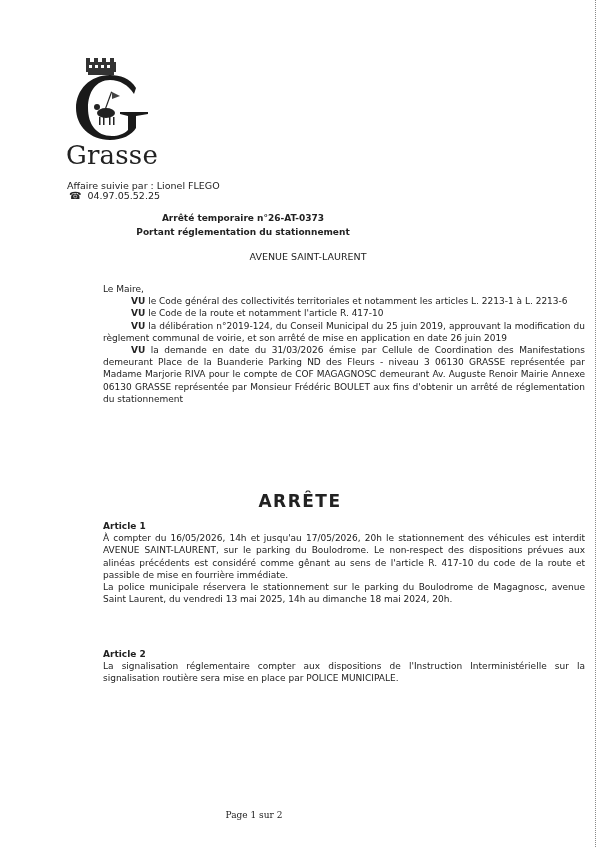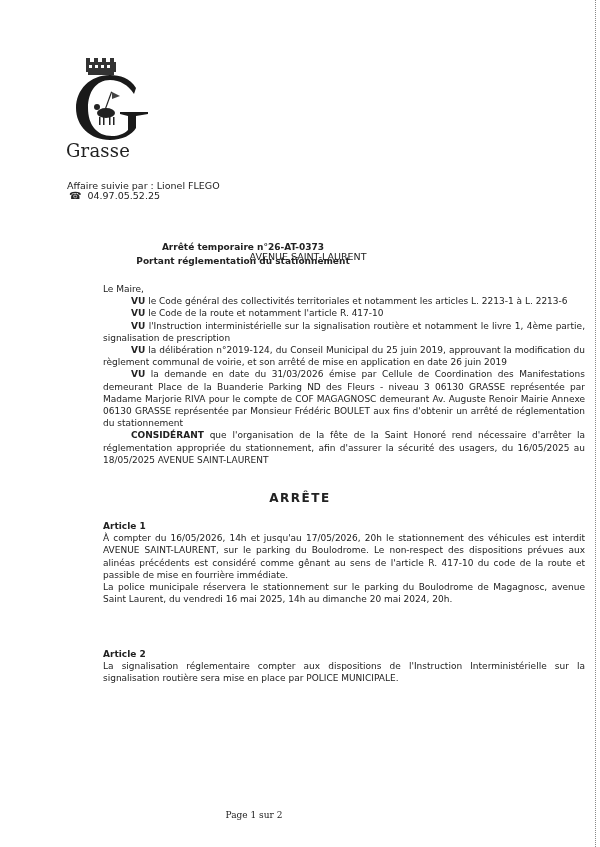--- a/index.html
+++ b/index.html
@@ -8,43 +8,43 @@
       font-family: "DejaVu Sans", sans-serif; color: #1a1a1a;
     }
     .edge-line {
       position: absolute; left: 595px; top: 0; width: 0; height: 847px;
       border-left: 1px dotted #888;
     }
     .logo { position: absolute; left: 64px; top: 58px; width: 100px; height: 110px; }
     .logo svg { display: block; }
     .city-name {
       position: absolute; left: 66px; top: 140px;
-      font-family: "DejaVu Serif", serif; font-size: 18px; color: #222; letter-spacing: 0.2px;
+      font-family: "DejaVu Serif", serif; font-size: 26px; color: #222; letter-spacing: 0.2px;
     }
     .affaire { position: absolute; left: 67px; top: 180px; font-size: 9.5px; color: #222; }
     .phone { position: absolute; left: 69px; top: 190px; font-size: 9.5px; color: #222; display: flex; align-items: center; gap: 6px; }
     .phone-icon { font-size: 10px; line-height: 10px; }
     .title-block {
       position: absolute; left: 0; width: 486px; top: 211px; text-align: center;
-      font-size: 9px; font-weight: bold; line-height: 14px; color: #222; margin-top: 29px;
+      font-size: 9px; font-weight: bold; line-height: 14px; color: #222;
     }
     .street-title {
       position: absolute; left: 8px; width: 600px; top: 251px; text-align: center;
       font-size: 9.5px; color: #222;
     }
     .body-text {
       position: absolute; left: 67px; width: 518px;
       font-size: 9px; line-height: 12.2px; color: #222; text-align: justify;
     }
     .body-text p { margin: 0; padding-left: 36px; }
     .body-text b { font-weight: bold; margin-left: 28px; }
     .considerants { top: 283px; }
     .arrete-heading {
       position: absolute; left: 0; width: 600px; top: 491px; text-align: center;
-      font-size: 12px; font-weight: bold; letter-spacing: 1.5px; color: #222;
+      font-size: 17px; font-weight: bold; letter-spacing: 1.5px; color: #222;
     }
     .article1 { top: 520px; }
     .article2 { top: 648px; }
     .article-title { font-weight: bold; }
     .gap { height: 10px; }
     .page-footer {
       position: absolute; left: 0; width: 508px; top: 810px; text-align: center;
       font-family: "DejaVu Serif", serif; font-size: 9px; color: #222;
     }
   </style>
@@ -96,32 +96,30 @@
 <div class="title-block">
   <div>Arrêté temporaire n°26-AT-0373</div>
   <div>Portant réglementation du stationnement</div>
 </div>
 <div class="street-title">AVENUE SAINT-LAURENT</div>
 
 <div class="body-text considerants">
   <p>Le Maire,</p>
   <p><b>VU</b><span> le Code général des collectivités territoriales et notamment les articles L. 2213-1 à L. 2213-6</span></p>
   <p><b>VU</b><span> le Code de la route et notamment l'article R. 417-10</span></p>
-  <p><b>VU</b><span> l'Instruction interministérielle sur la signalisation routière et notamment le livre 1, 4ème partie, signalisation de prescription</span></p>
   <p><b>VU</b><span> la délibération n°2019-124, du Conseil Municipal du 25 juin 2019, approuvant la modification du règlement communal de voirie, et son arrêté de mise en application en date 26 juin 2019</span></p>
   <p><b>VU</b><span> la demande en date du 31/03/2026 émise par Cellule de Coordination des Manifestations demeurant Place de la Buanderie Parking ND des Fleurs - niveau 3 06130 GRASSE représentée par Madame Marjorie RIVA pour le compte de COF MAGAGNOSC demeurant Av. Auguste Renoir Mairie Annexe 06130 GRASSE représentée par Monsieur Frédéric BOULET aux fins d'obtenir un arrêté de réglementation du stationnement</span></p>
-  <p><b>CONSIDÉRANT</b><span> que l'organisation de la fête de la Saint Honoré rend nécessaire d'arrêter la réglementation appropriée du stationnement, afin d'assurer la sécurité des usagers, du 16/05/2025 au 18/05/2025 AVENUE SAINT-LAURENT</span></p>
 </div>
 
 <div class="arrete-heading">ARRÊTE</div>
 
 <div class="body-text article1">
   <p class="article-title">Article 1</p>
   <p>À compter du 16/05/2026, 14h et jusqu'au 17/05/2026, 20h le stationnement des véhicules est interdit AVENUE SAINT-LAURENT, sur le parking du Boulodrome. Le non-respect des dispositions prévues aux alinéas précédents est considéré comme gênant au sens de l'article R. 417-10 du code de la route et passible de mise en fourrière immédiate.</p>
-  <p>La police municipale réservera le stationnement sur le parking du Boulodrome de Magagnosc, avenue Saint Laurent, du vendredi 16 mai 2025, 14h au dimanche 20 mai 2024, 20h.</p>
+  <p>La police municipale réservera le stationnement sur le parking du Boulodrome de Magagnosc, avenue Saint Laurent, du vendredi 13 mai 2025, 14h au dimanche 18 mai 2024, 20h.</p>
   <div class="gap"></div>
 </div>
 
 <div class="body-text article2">
   <p class="article-title">Article 2</p>
   <p>La signalisation réglementaire compter aux dispositions de l'Instruction Interministérielle sur la signalisation routière sera mise en place par POLICE MUNICIPALE.</p>
 </div>
 
 <div class="page-footer">Page 1 sur 2</div>
 

